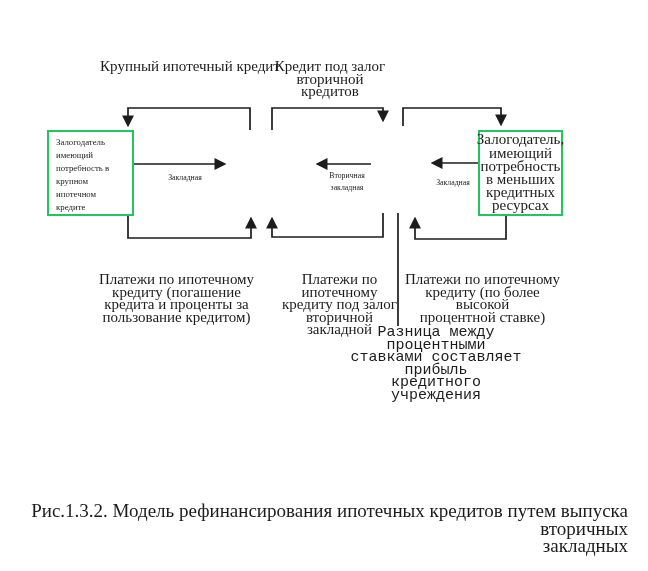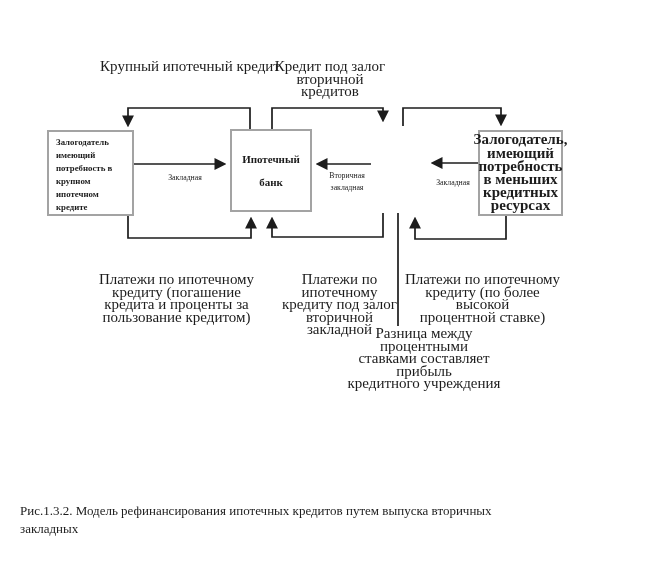--- a/index.html
+++ b/index.html
@@ -4,22 +4,22 @@
 <style>
   html,body { margin:0; padding:0; background:#ffffff; }
   #page {
     position:relative; width:648px; height:571px; background:#ffffff;
     font-family:"Liberation Serif","DejaVu Serif",serif; color:#1c1c1c;
     overflow:hidden;
   }
   #arrow-layer { position:absolute; left:0; top:0; width:648px; height:571px; }
   #arrow-layer path { stroke:#1c1c1c; stroke-width:1.7; fill:none; }
   .box {
-    position:absolute; border:2px solid #a3a3a3; background:#fff;
-    box-sizing:border-box; white-space:pre-line; color:#1c1c1c;font-weight:bold;
+    position:absolute; border:2px solid #22c55e; background:#fff;
+    box-sizing:border-box; white-space:pre-line; color:#1c1c1c;
   }
   .box.centered { display:flex; align-items:center; justify-content:center; text-align:center; }
   .lbl {
     position:absolute; white-space:pre-line; text-align:center;
     font-size:15px; line-height:12.5px; color:#1c1c1c;
   }
   .lbl.small { font-size:7.8px; line-height:12px; }
   #box-left-borrower {
     left:47px; top:130px; width:87px; height:86px;
     padding:4px 2px 0 7px; font-size:8.8px; line-height:13px; text-align:left;
@@ -29,24 +29,24 @@
   #box-right-borrower { left:478px; top:130px; width:85px; height:86px; font-size:15px; line-height:13.2px; }
   #lbl-top-left   { left:100px; top:60px;  width:180px; }
   #lbl-top-middle { left:268px; top:60px;  width:124px; }
   #lbl-top-right  { left:390px; top:60px;  width:124px; }
   #lbl-mortgage-left      { left:145px; top:172px; width:80px; }
   #lbl-secondary-mortgage { left:316px; top:170px; width:62px; }
   #lbl-mortgage-right     { left:413px; top:177px; width:80px; }
   #lbl-payments-left   { left:94px;  top:273px; width:165px; }
   #lbl-payments-middle { left:272px; top:273px; width:135px; }
   #lbl-payments-right  { left:400px; top:273px; width:165px; }
-  #lbl-rate-difference { left:334px; top:327px; width:180px; }
+  #lbl-rate-difference { left:346px; top:327px; width:180px;font-family:Liberation Mono, monospace; }
   #figure-caption {
     position:absolute; left:20px; top:502px; width:608px;
-    text-align:left; white-space:pre-line; font-size:13px; line-height:17.5px;
+    text-align:right; white-space:pre-line; font-size:19px; line-height:17.5px;
   }
 </style>
 </head>
 <body>
 
 <div id="page">
 
   <svg id="arrow-layer" viewBox="0 0 648 571" xmlns="http://www.w3.org/2000/svg" aria-hidden="true">
     <defs>
       <marker id="ah" viewBox="0 0 10 10" refX="8" refY="5" markerWidth="7" markerHeight="7" orient="auto-start-reverse">
@@ -65,22 +65,20 @@
     <path d="M398,213 L398,326"></path>
   </svg>
 
   <div class="box" id="box-left-borrower">Залогодатель
 имеющий
 потребность в
 крупном
 ипотечном
 кредите</div>
 
-  <div class="box centered" id="box-bank">Ипотечный
-банк</div>
 
 
   <div class="box centered" id="box-right-borrower">Залогодатель,
 имеющий
 потребность
 в меньших
 кредитных
 ресурсах</div>
 
   <div class="lbl" id="lbl-top-left">Крупный ипотечный кредит</div>

